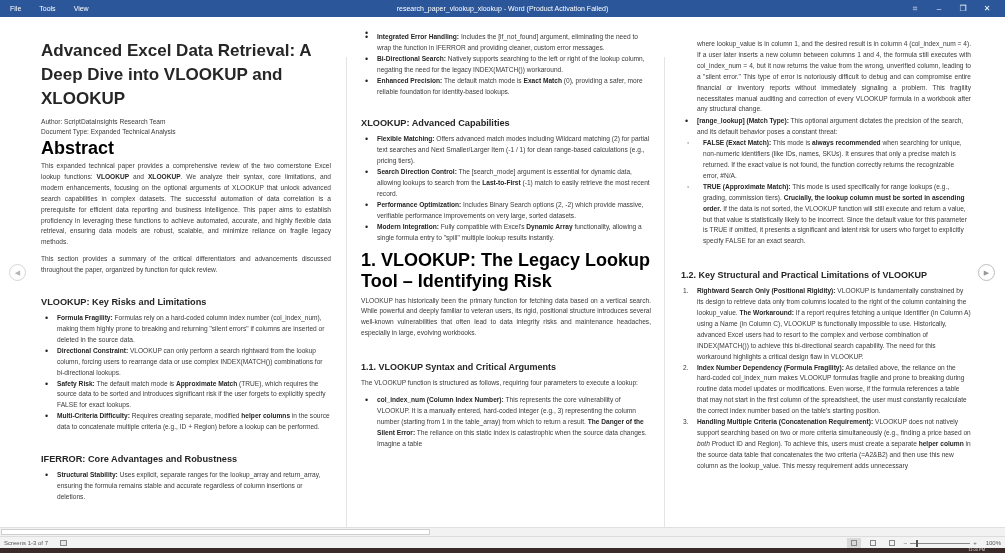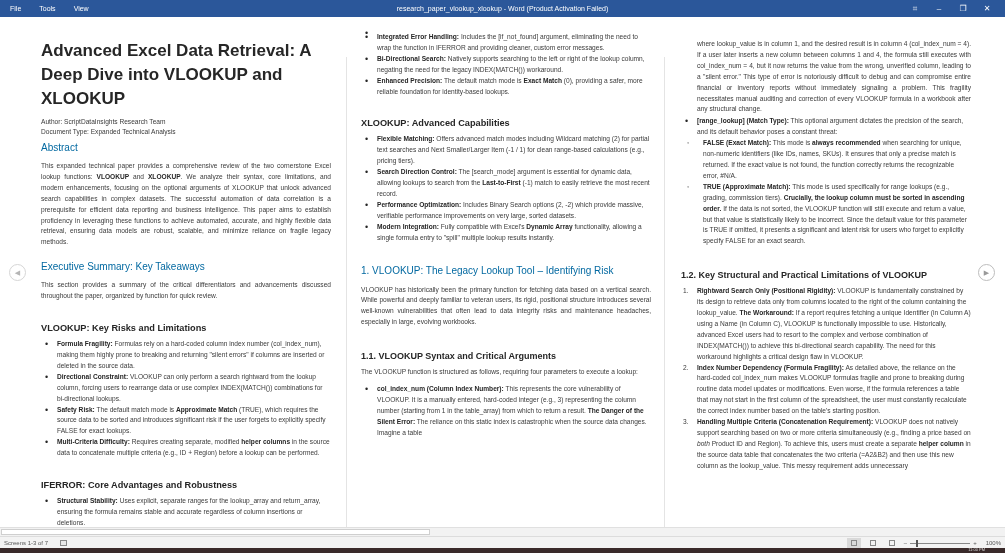--- a/index.html
+++ b/index.html
@@ -14,22 +14,22 @@
 
   .doc { position: absolute; left: 0; top: 17px; width: 1005px; height: 510px; background: #ffffff; overflow: hidden; }
   .col { position: absolute; top: 20px; width: 290px; font-size: 6.6px; line-height: 10.9px; color: #3a3a3a; }
   .col1 { left: 41px; top: 22px; }
   .col2 { left: 361px; top: 22px; }
   .col3 { left: 681px; top: 22px; }
   .sep { position: absolute; top: 40px; width: 1px; height: 470px; background: #e4e4e4; }
 
   .h-title { font-size: 17px; line-height: 24px; font-weight: bold; color: #262626; margin-bottom: 6px; }
   .meta { font-size: 6.6px; line-height: 10px; }
-  .h1 { font-size: 10px; line-height: 18px; font-weight: normal; color: #0369a1; margin: 2px 0 4px 0; }
-  .h1.big { line-height: 21px; margin-top: 16px; }
+  .h1 { font-size: 18px; line-height: 18px; font-weight: bold; color: #000000; margin: 2px 0 4px 0; }
+  .h1.big { line-height: 21px; margin-top: 6px; }
   .h2 { font-size: 9.2px; line-height: 13px; font-weight: bold; color: #262626; margin: 20px 0 4px 0; }
   .h3 { font-size: 9px; line-height: 13px; font-weight: bold; color: #262626; margin: 22px 0 4px 0; }
   p { text-align: justify; margin-bottom: 6px; }
   ul, ol { list-style: none; margin-bottom: 4px; }
   li { position: relative; padding-left: 16px; }
   ul.bul > li::before { content: "\2022"; position: absolute; left: 4px; top: 0; font-size: 9px; color: #262626; }
   ul.sub > li { padding-left: 22px; }
   ul.sub > li::before { content: "\25E6"; position: absolute; left: 6px; top: 0; color: #555; font-size: 7px; }
   ol > li .num { position: absolute; left: 2px; top: 0; }
   b { color: #262626; }
@@ -74,21 +74,20 @@
   <div class="sep" style="left:346px"></div>
   <div class="sep" style="left:664px"></div>
 
   <div class="col col1">
     <div class="h-title">Advanced Excel Data Retrieval: A Deep Dive into VLOOKUP and XLOOKUP</div>
     <div class="meta">Author: ScriptDataInsights Research Team</div>
     <div class="meta">Document Type: Expanded Technical Analysis</div>
     <div class="h1">Abstract</div>
     <p><span>This expanded technical paper provides a comprehensive review of the two cornerstone Excel lookup functions: </span><b>VLOOKUP</b><span> and </span><b>XLOOKUP</b><span>. We analyze their syntax, core limitations, and modern enhancements, focusing on the optional arguments of XLOOKUP that unlock advanced search capabilities in complex datasets. The successful automation of data correlation is a prerequisite for efficient data reporting and business intelligence. This paper aims to establish proficiency in leveraging these functions to achieve automated, accurate, and highly flexible data retrieval, ensuring data models are robust, scalable, and minimize reliance on fragile legacy methods.</span></p>
 
-    <div class="h1" style="margin-top:10px">Executive Summary: Key Takeaways</div>
     <p>This section provides a summary of the critical differentiators and advancements discussed throughout the paper, organized by function for quick review.</p>
 
     <div class="h2">VLOOKUP: Key Risks and Limitations</div>
     <ul class="bul">
       <li><b>Formula Fragility:</b><span> Formulas rely on a hard-coded column index number (col_index_num), making them highly prone to breaking and returning "silent errors" if columns are inserted or deleted in the source data.</span></li>
       <li><b>Directional Constraint:</b><span> VLOOKUP can only perform a search rightward from the lookup column, forcing users to rearrange data or use complex INDEX(MATCH()) combinations for bi-directional lookups.</span></li>
       <li><b>Safety Risk:</b><span> The default match mode is </span><b>Approximate Match</b><span> (TRUE), which requires the source data to be sorted and introduces significant risk if the user forgets to explicitly specify FALSE for exact lookups.</span></li>
       <li><b>Multi-Criteria Difficulty:</b><span> Requires creating separate, modified </span><b>helper columns</b><span> in the source data to concatenate multiple criteria (e.g., ID + Region) before a lookup can be performed.</span></li>
     </ul>
 

